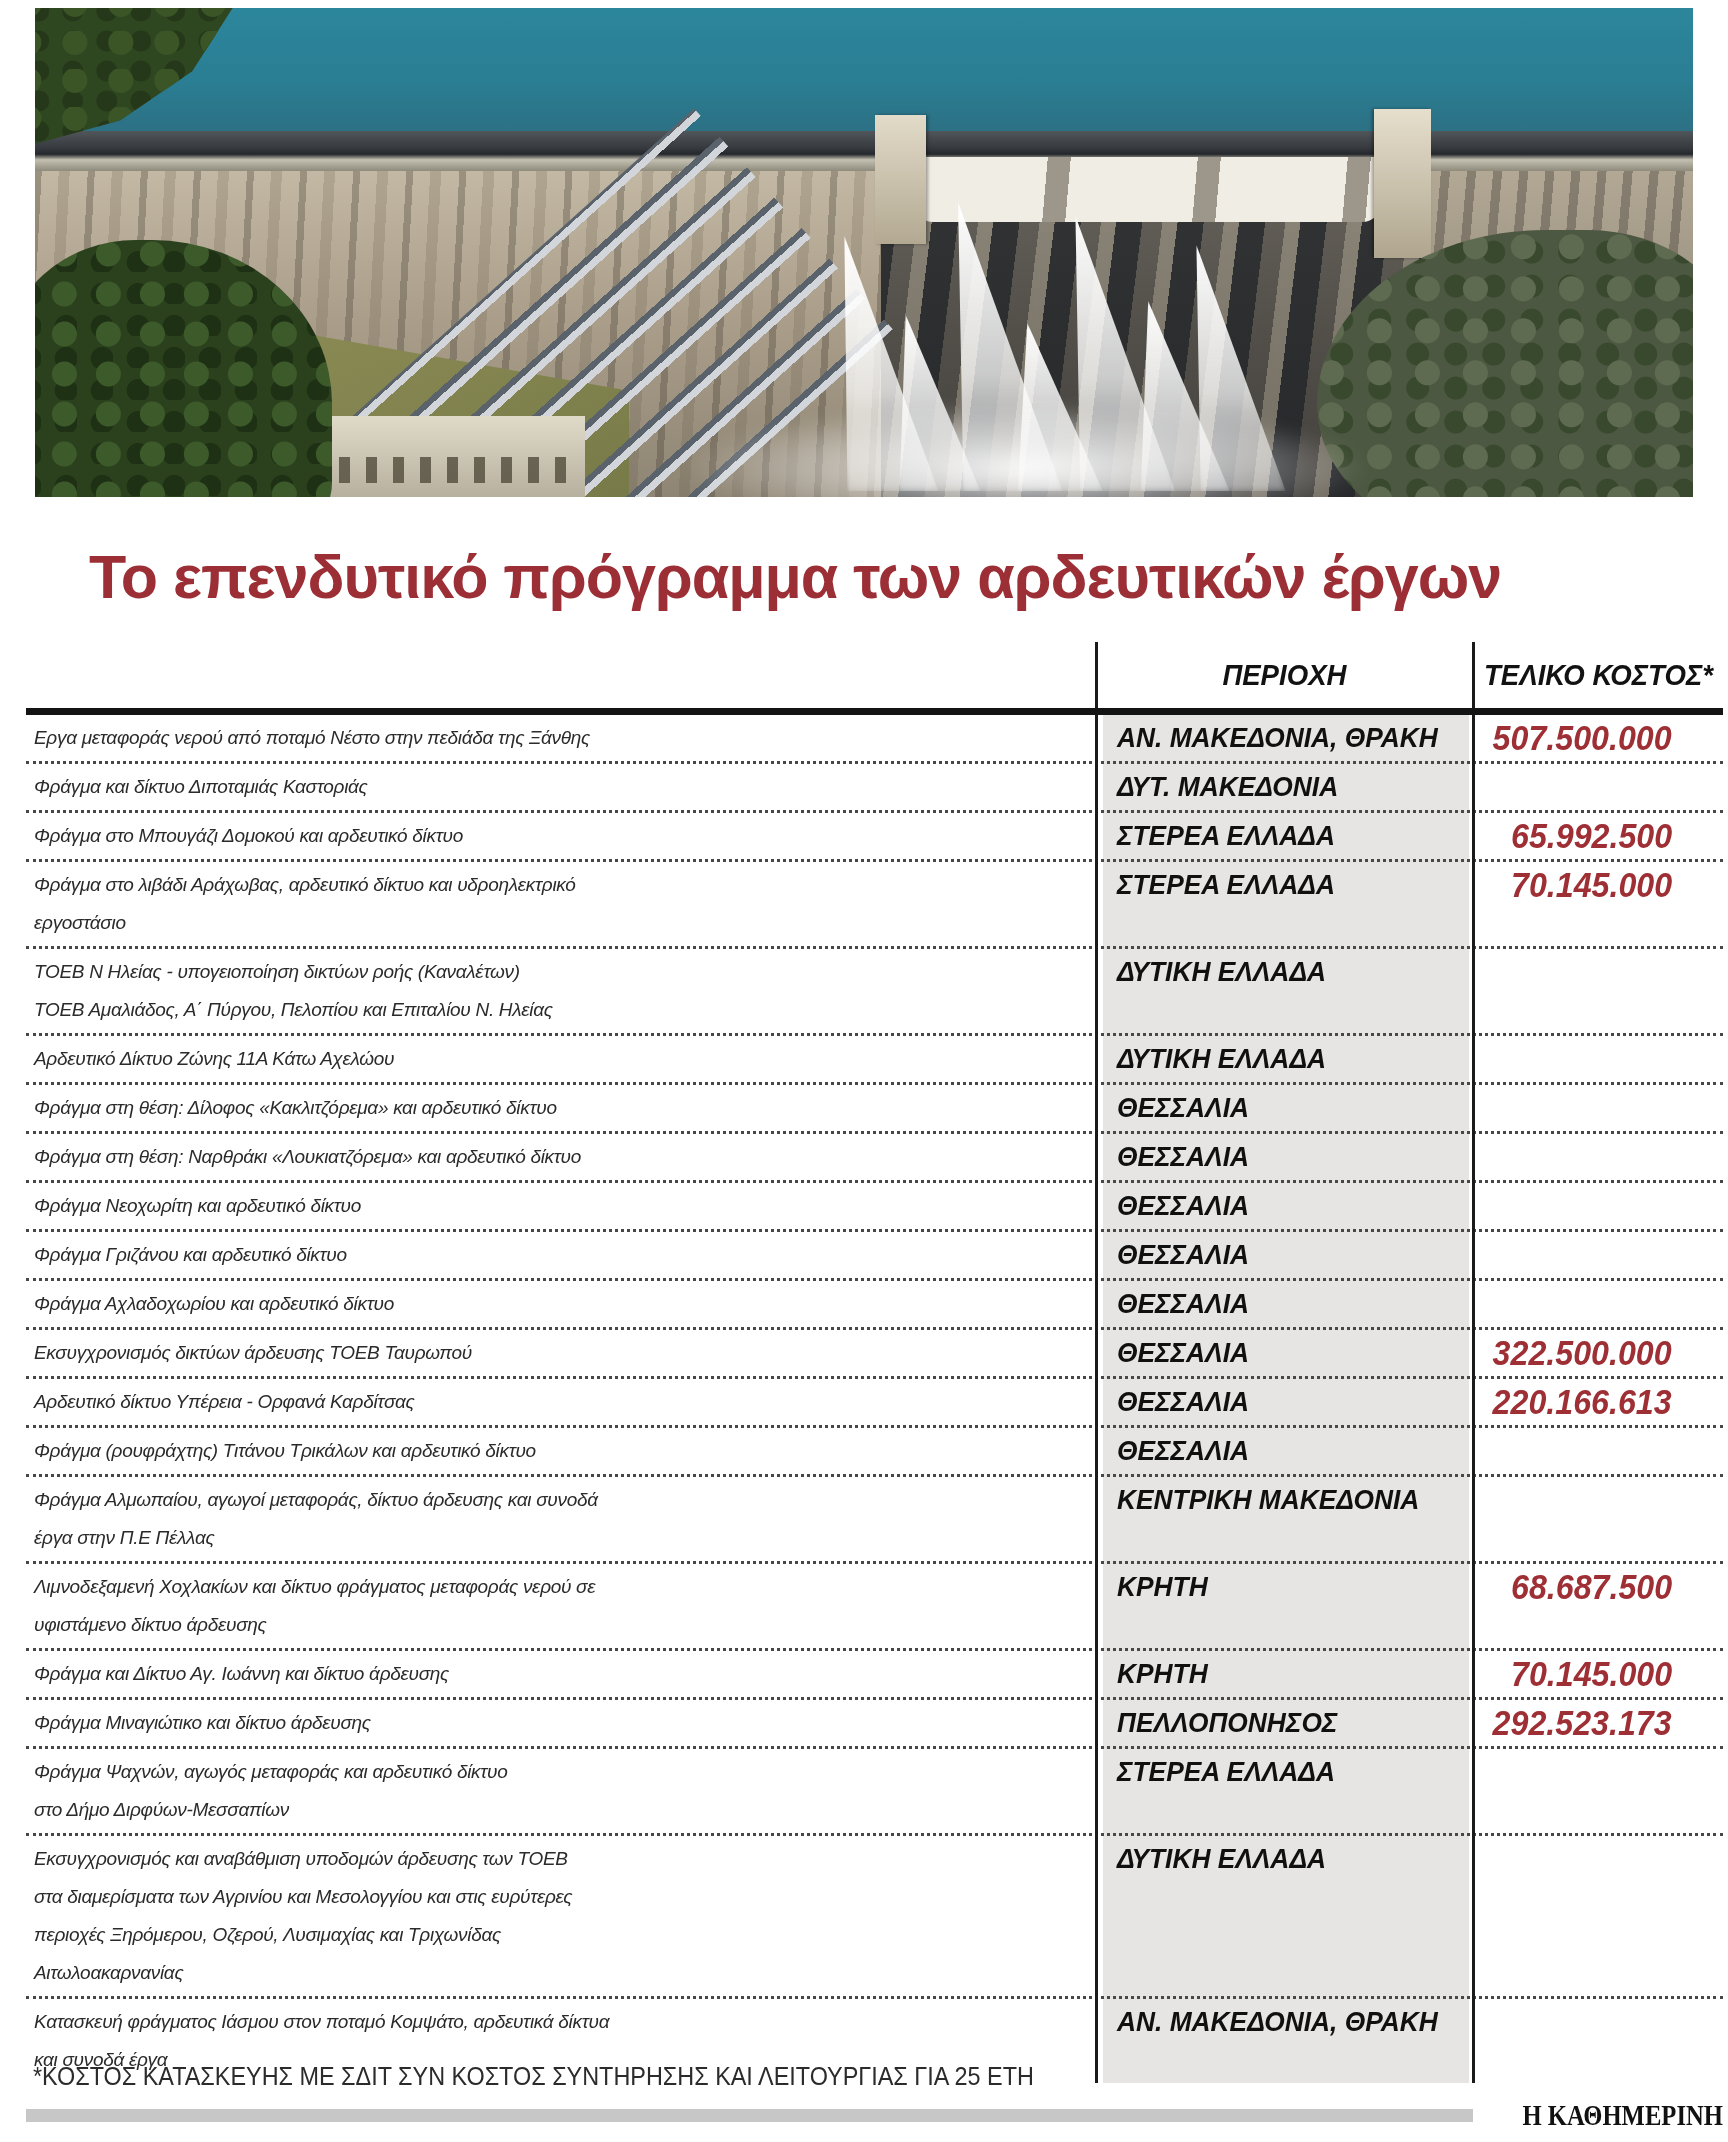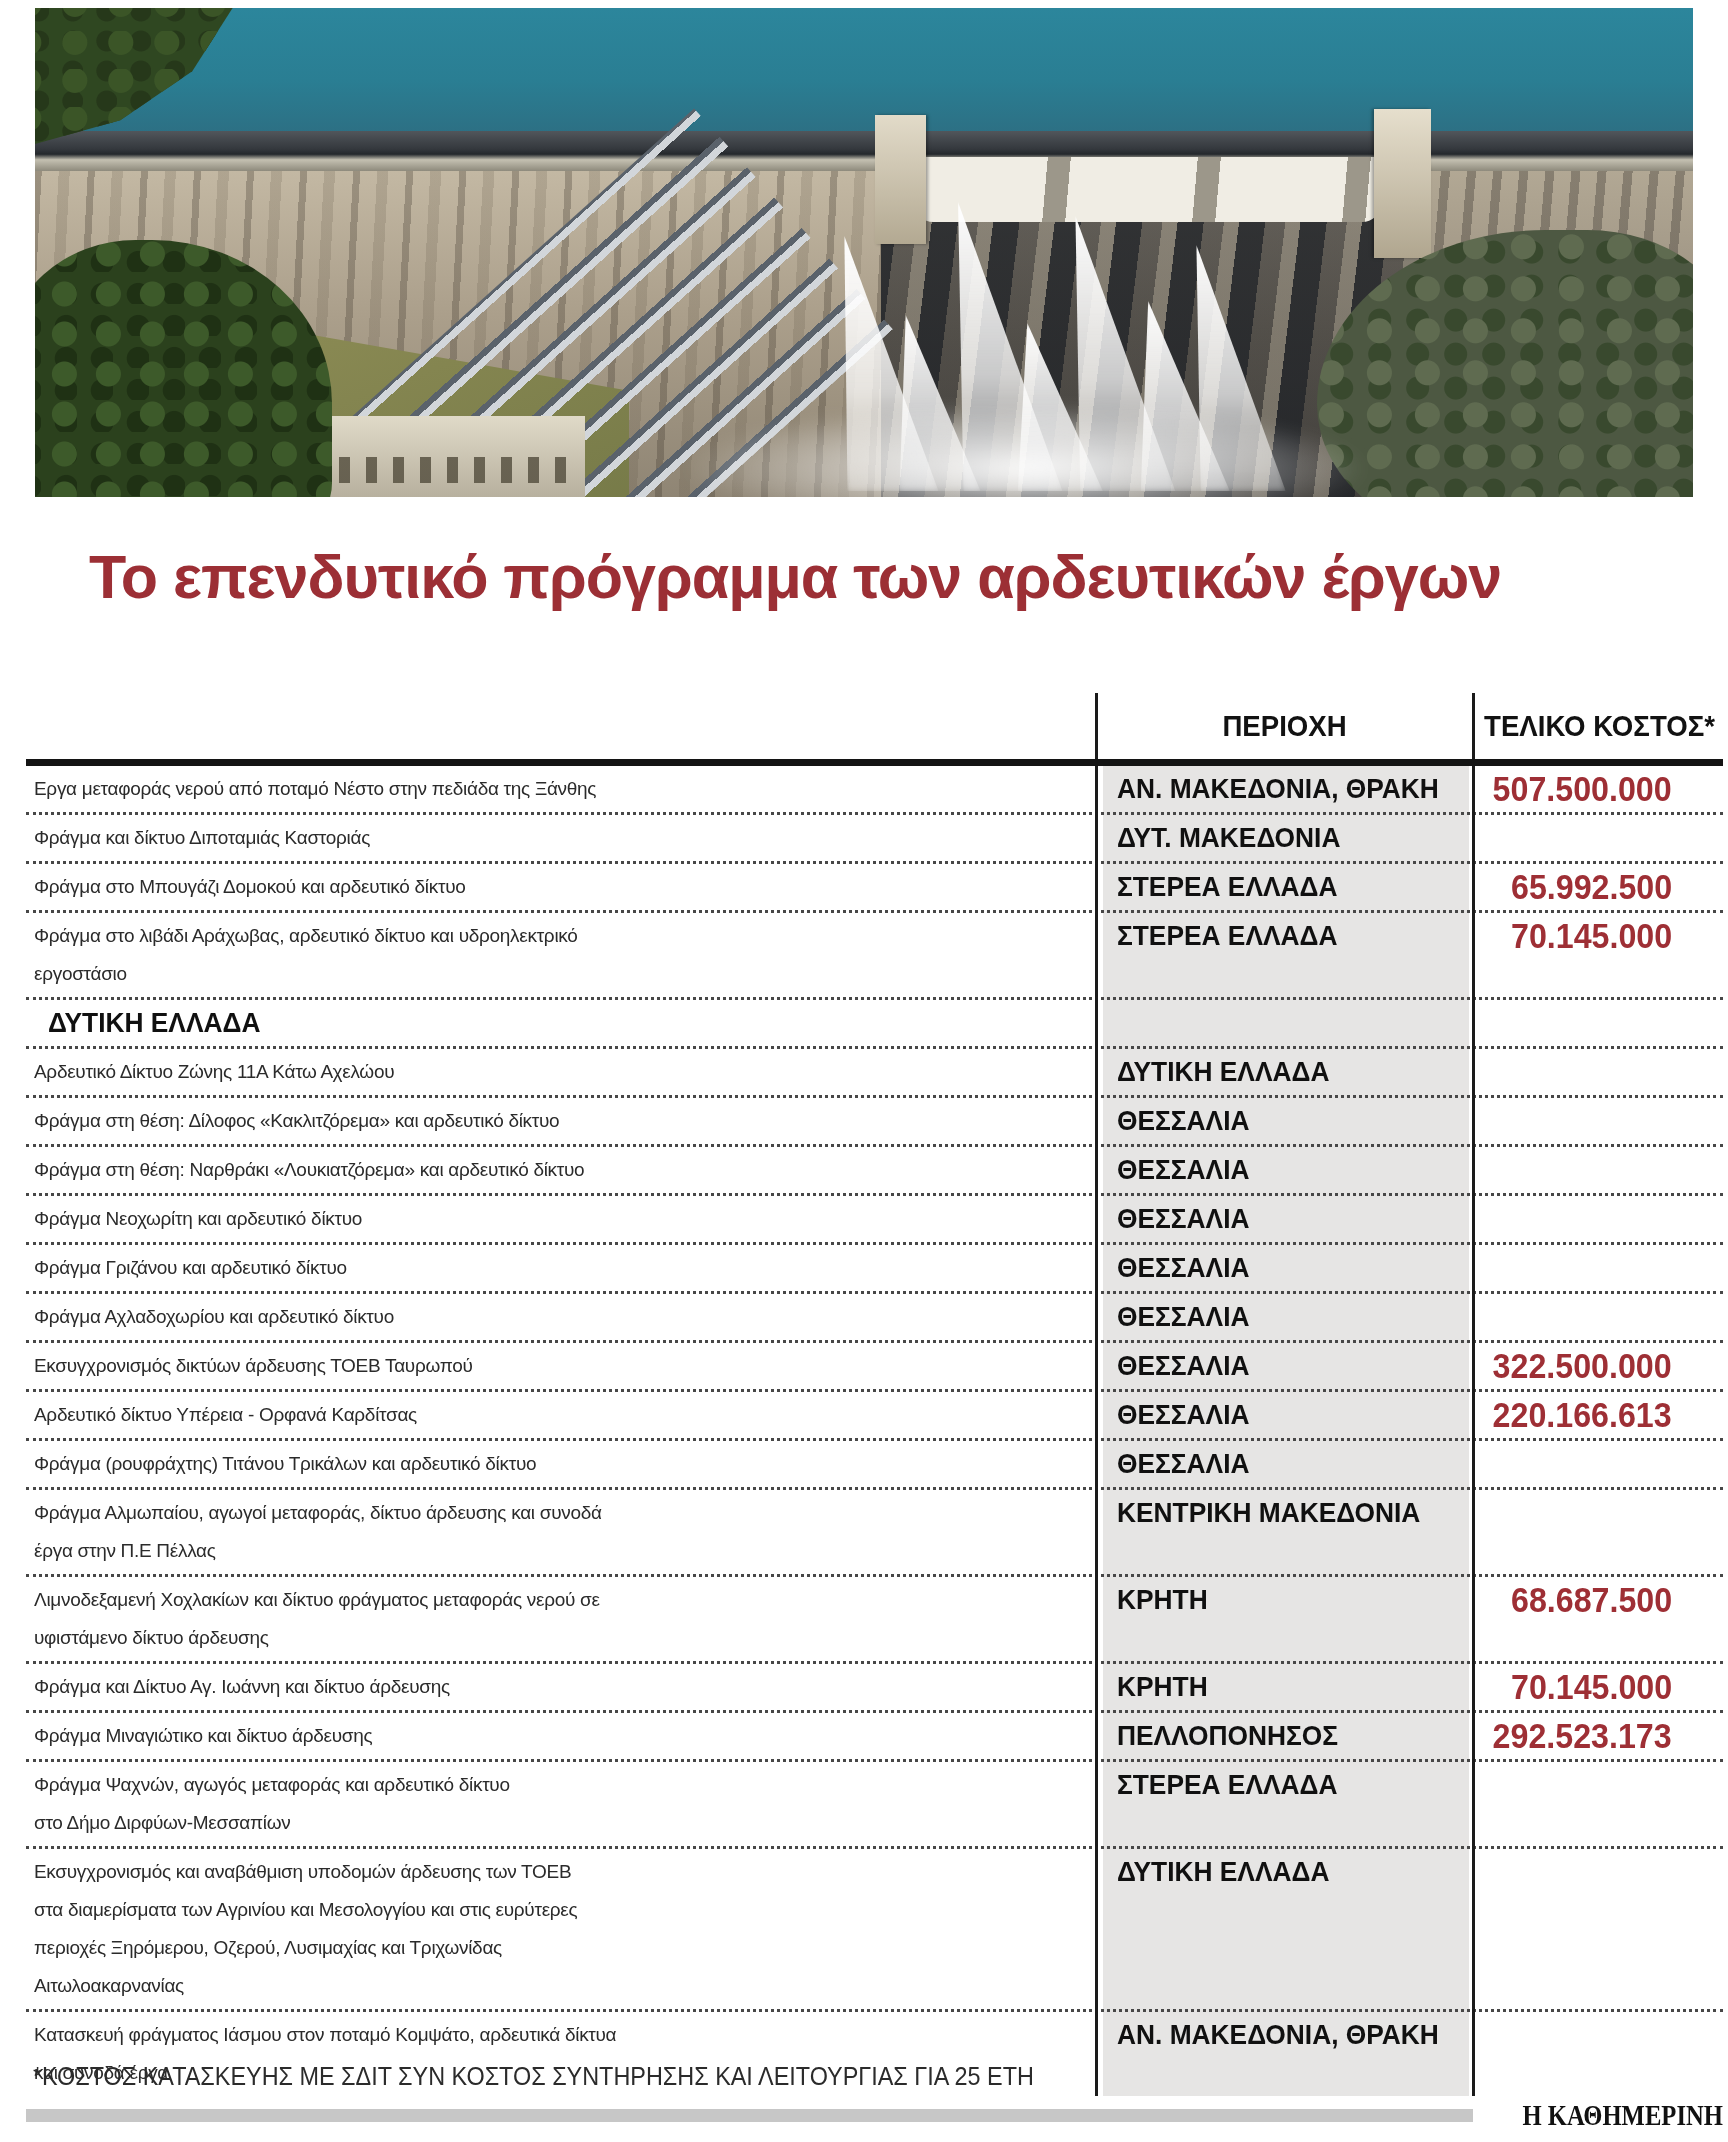--- a/index.html
+++ b/index.html
@@ -58,21 +58,21 @@
   .jet.j6{left:327px;height:190px;width:89px;}
   .jet.j7{left:382px;height:246px;width:85px;}
   .mist{left:644px;bottom:-36px;width:693px;height:129px;filter:blur(8px);
     background:radial-gradient(ellipse at center,rgba(255,255,255,0.95) 0%,rgba(255,255,255,0) 70%);}
 
   
   .headline{position:absolute;left:89px;top:545px;margin:0;font-size:61px;line-height:65px;
     font-weight:bold;letter-spacing:-1px;color:#9c2f35;}
 
   
-  .tablewrap{position:absolute;left:26px;top:671px;width:1697px;}
+  .tablewrap{position:absolute;left:26px;top:620px;width:1697px;font-style:italic;}
   .thead{position:relative;height:88px;z-index:1;}
   .th{position:absolute;bottom:16px;font-size:30px;font-weight:bold;color:#121212;text-align:center;}
   .th-region{left:1071px;width:375px;}
   .th-cost{left:1448px;right:0;}
   .thick-rule{height:7px;background:#141414;position:relative;z-index:3;}
   .tbody{position:relative;}
   .col-band{position:absolute;left:1077px;width:366px;top:0;bottom:0;background:#e6e5e4;}
   .vline{position:absolute;top:22px;bottom:0;width:3px;background:#1a1a1a;z-index:2;}
   .vline.v1{left:1069px;}
   .vline.v2{left:1446px;}
@@ -159,20 +159,22 @@
   </div>
 
   <div class="row">
     <div class="cell project">Φράγμα στο λιβάδι Αράχωβας, αρδευτικό δίκτυο και υδροηλεκτρικό
 εργοστάσιο</div>
     <div class="cell region"><span class="cond">ΣΤΕΡΕΑ ΕΛΛΑΔΑ</span></div>
     <div class="cell cost"><span class="condr">70.145.000</span></div>
   </div>
 
   <div class="row">
+    <div class="cell project">ΤΟΕΒ Ν Ηλείας - υπογειοποίηση δικτύων ροής (Καναλέτων)
+ΤΟΕΒ Αμαλιάδος, Α΄ Πύργου, Πελοπίου και Επιταλίου Ν. Ηλείας</div>
     <div class="cell region"><span class="cond">ΔΥΤΙΚΗ ΕΛΛΑΔΑ</span></div>
     <div class="cell cost"><span class="condr"></span></div>
   </div>
 
   <div class="row">
     <div class="cell project">Αρδευτικό Δίκτυο Ζώνης 11Α Κάτω Αχελώου</div>
     <div class="cell region"><span class="cond">ΔΥΤΙΚΗ ΕΛΛΑΔΑ</span></div>
     <div class="cell cost"><span class="condr"></span></div>
   </div>
 

